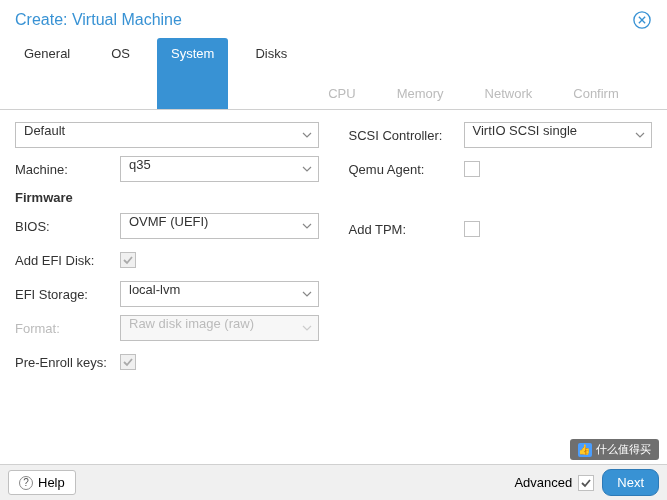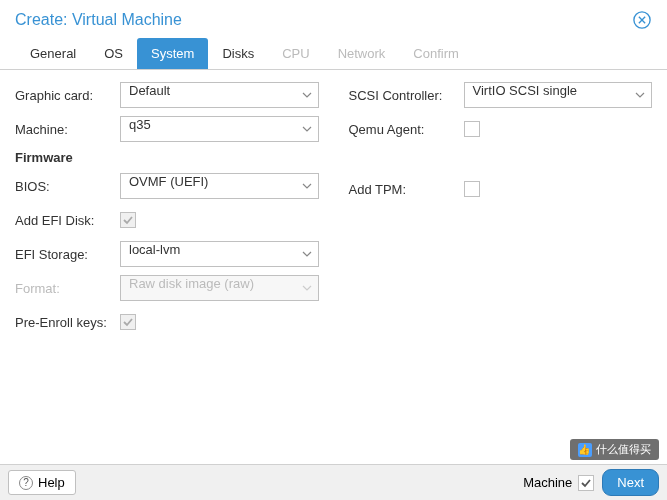--- a/index.html
+++ b/index.html
@@ -2,24 +2,24 @@
 <html><head>
 <meta charset="utf-8">
 <style>
 * { box-sizing: border-box; margin: 0; padding: 0; font-family: Arial, Helvetica, sans-serif; }
 body { background: #fff; width: 667px; height: 500px; overflow: hidden; position: relative; }
 .window { width: 100%; height: 100%; display: flex; flex-direction: column; }
 .titlebar { display: flex; align-items: center; justify-content: space-between; padding: 10px 15px 8px; }
 .title { color: #3892d4; font-size: 16px; font-weight: 400; }
 .close-btn { width: 20px; height: 20px; display: flex; align-items: center; justify-content: center; cursor: pointer; }
 .close-btn svg { width: 18px; height: 18px; }
-.tabs { display: flex; border-bottom: 1px solid #d0d0d0; padding: 0 16px; gap: 0; }
+.tabs { display: flex; border-bottom: 1px solid #d0d0d0; padding: 0 10px; gap: 13px; }
 .tab { padding: 8px 14px; font-size: 13px; color: #333; cursor: pointer; border-radius: 3px 3px 0 0; }
 .tab.active { background: #3892d4; color: #fff; }
-.tab.disabled { color: #bbb; cursor: default; }
+.tab.disabled { color: #bbb; cursor: default; margin-top: 40px; }
 .body { flex: 1; padding: 12px 15px; display: flex; gap: 30px; overflow: auto; }
 .col { flex: 1; }
 .row { display: flex; align-items: center; margin-bottom: 8px; min-height: 26px; }
 .label { width: 105px; font-size: 13px; color: #333; flex-shrink: 0; }
 .label.disabled { color: #bbb; }
 .section { font-size: 13px; font-weight: bold; color: #333; margin: 4px 0 8px; }
 .combo { flex: 1; height: 26px; border: 1px solid #c0c0c0; background: #fff; display: flex; align-items: flex-start; padding: 0 8px; font-size: 13px; color: #333; position: relative; cursor: pointer; }
 .combo.disabled { color: #bbb; background: #f7f7f7; cursor: default; }
 .combo .caret { position: absolute; right: 6px; top: 50%; transform: translateY(-50%); }
 .combo .caret svg { width: 10px; height: 10px; display: block; }
@@ -48,28 +48,28 @@
         </svg>
     </div>
   </div>
 
   <div class="tabs">
     <div class="tab">General</div>
     <div class="tab">OS</div>
     <div class="tab active">System</div>
     <div class="tab">Disks</div>
     <div class="tab disabled">CPU</div>
+    <div class="tab disabled">Memory</div>
     <div class="tab disabled">Network</div>
     <div class="tab disabled">Confirm</div>
   </div>
 
   <div class="body">
     <div class="col">
       <div class="row">
-        <div class="label">Graphic card:</div>
         <div class="combo">
           <span>Default</span>
           <span class="caret">
               <svg viewBox="0 0 10 10">
                 <path d="M1 3 L5 7 L9 3" fill="none" stroke="#888" stroke-width="1.2"></path>
               </svg>
             </span>
         </div>
       </div>
       <div class="row">
@@ -158,21 +158,21 @@
     </div>
   </div>
 
   <div class="footer">
     <div class="help-btn">
       <span class="qicon">?</span>
       <span>Help</span>
     </div>
     <div class="spacer"></div>
     <div class="adv">
-      <span>Machine</span>
+      <span>Advanced</span>
       <div class="checkbox">
         <svg viewBox="0 0 12 12">
             <path d="M2 6 L5 9 L10 3" fill="none" stroke="#555" stroke-width="1.8"></path>
           </svg>
       </div>
     </div>
     <div class="btn-primary">Next</div>
   </div>
 </div>
 

